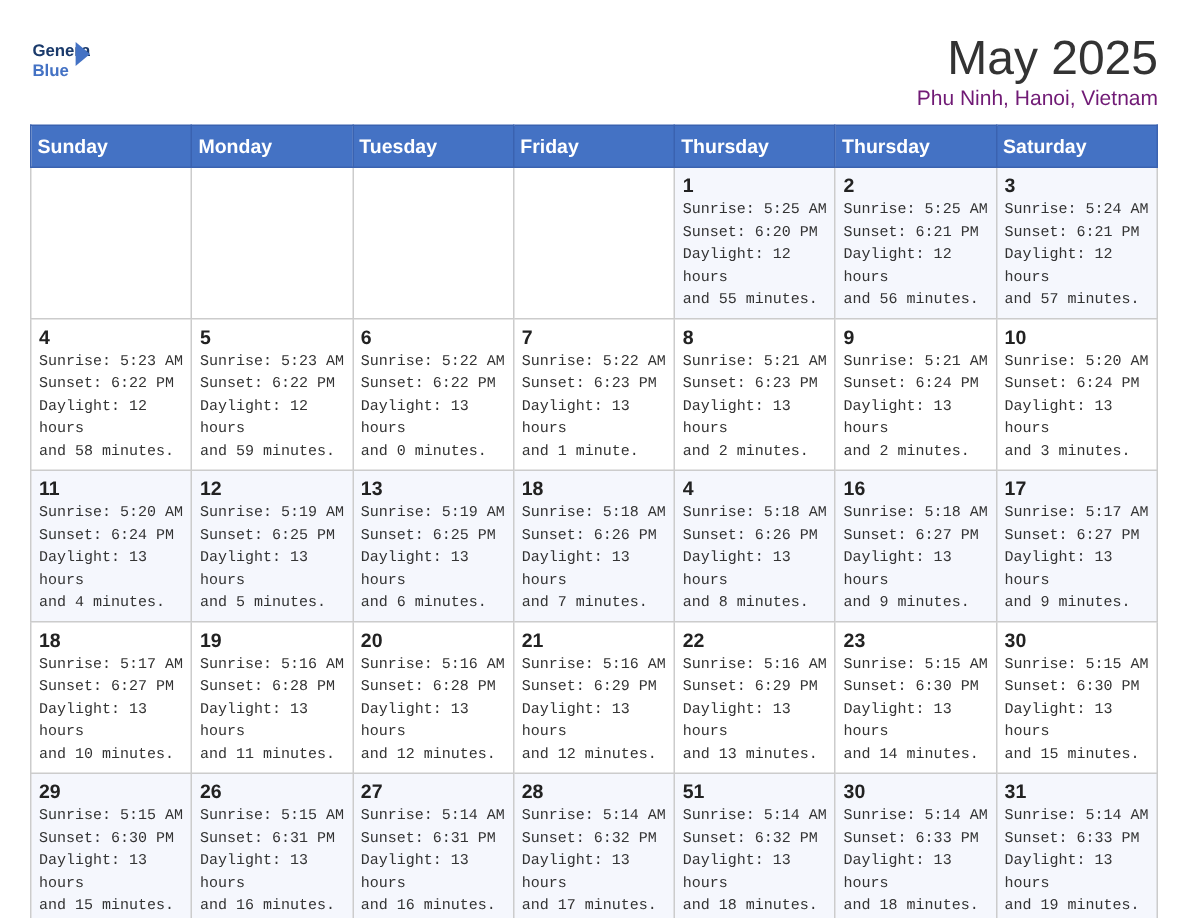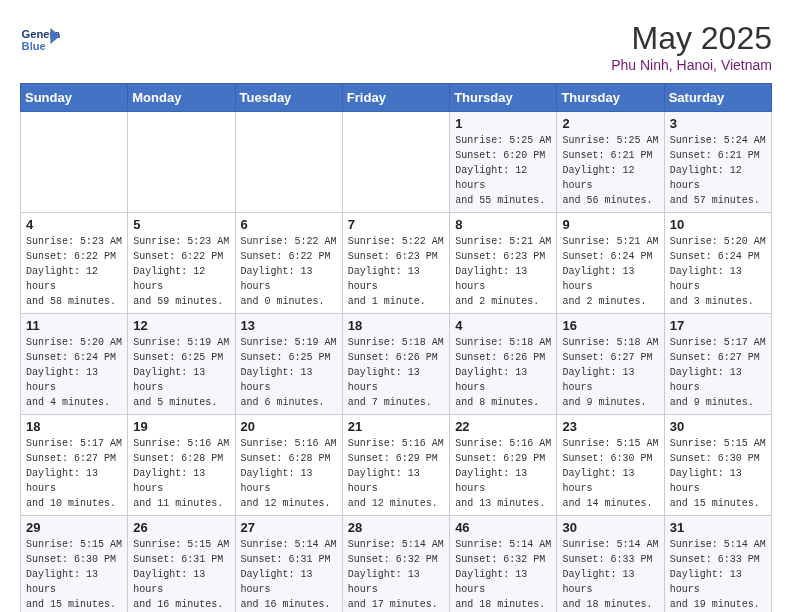--- a/index.html
+++ b/index.html
@@ -229,21 +229,21 @@
         </td>
         <td>
           <span class="day-number">27</span>
           <div class="day-info">Sunrise: 5:14 AM<br>Sunset: 6:31 PM<br>Daylight: 13 hours<br>and 16 minutes.</div>
         </td>
         <td>
           <span class="day-number">28</span>
           <div class="day-info">Sunrise: 5:14 AM<br>Sunset: 6:32 PM<br>Daylight: 13 hours<br>and 17 minutes.</div>
         </td>
         <td>
-          <span class="day-number">46</span>
+          <span class="day-number">51</span>
           <div class="day-info">Sunrise: 5:14 AM<br>Sunset: 6:32 PM<br>Daylight: 13 hours<br>and 18 minutes.</div>
         </td>
         <td>
           <span class="day-number">30</span>
           <div class="day-info">Sunrise: 5:14 AM<br>Sunset: 6:33 PM<br>Daylight: 13 hours<br>and 18 minutes.</div>
         </td>
         <td>
           <span class="day-number">31</span>
           <div class="day-info">Sunrise: 5:14 AM<br>Sunset: 6:33 PM<br>Daylight: 13 hours<br>and 19 minutes.</div>
         </td>

